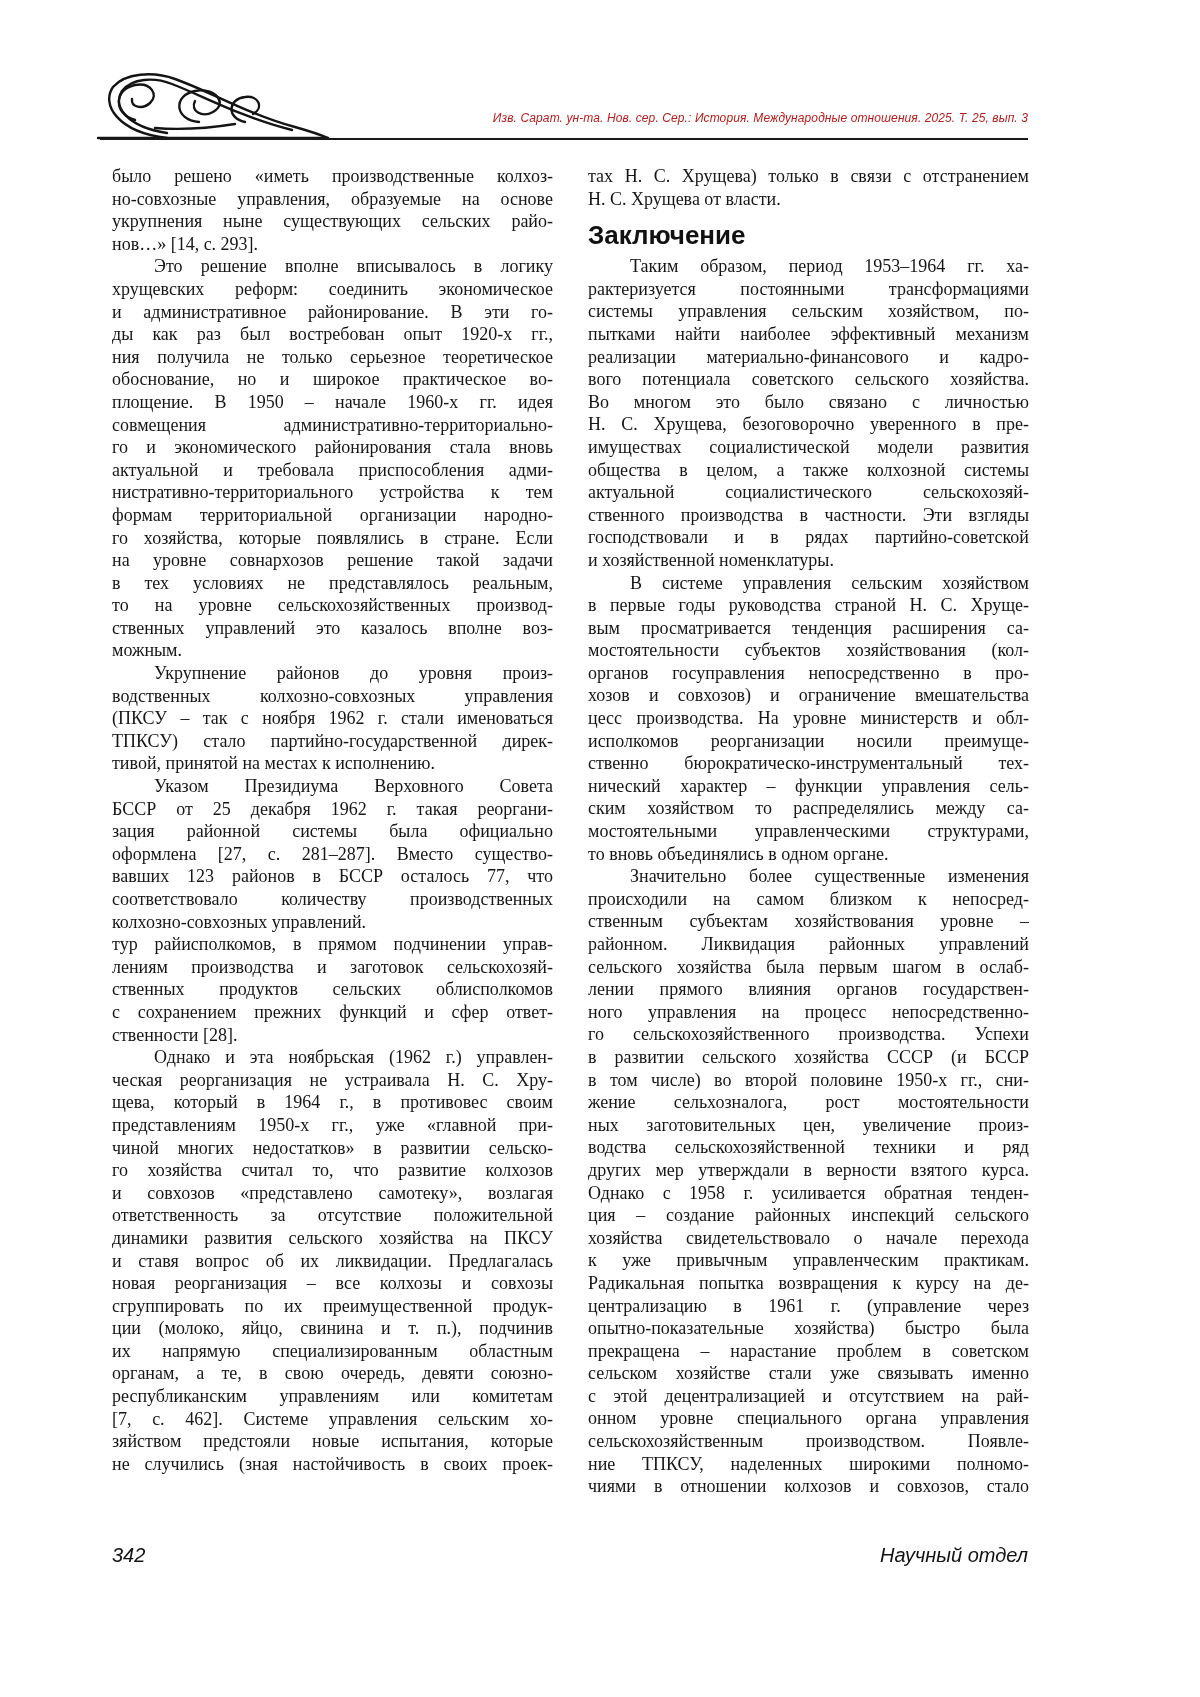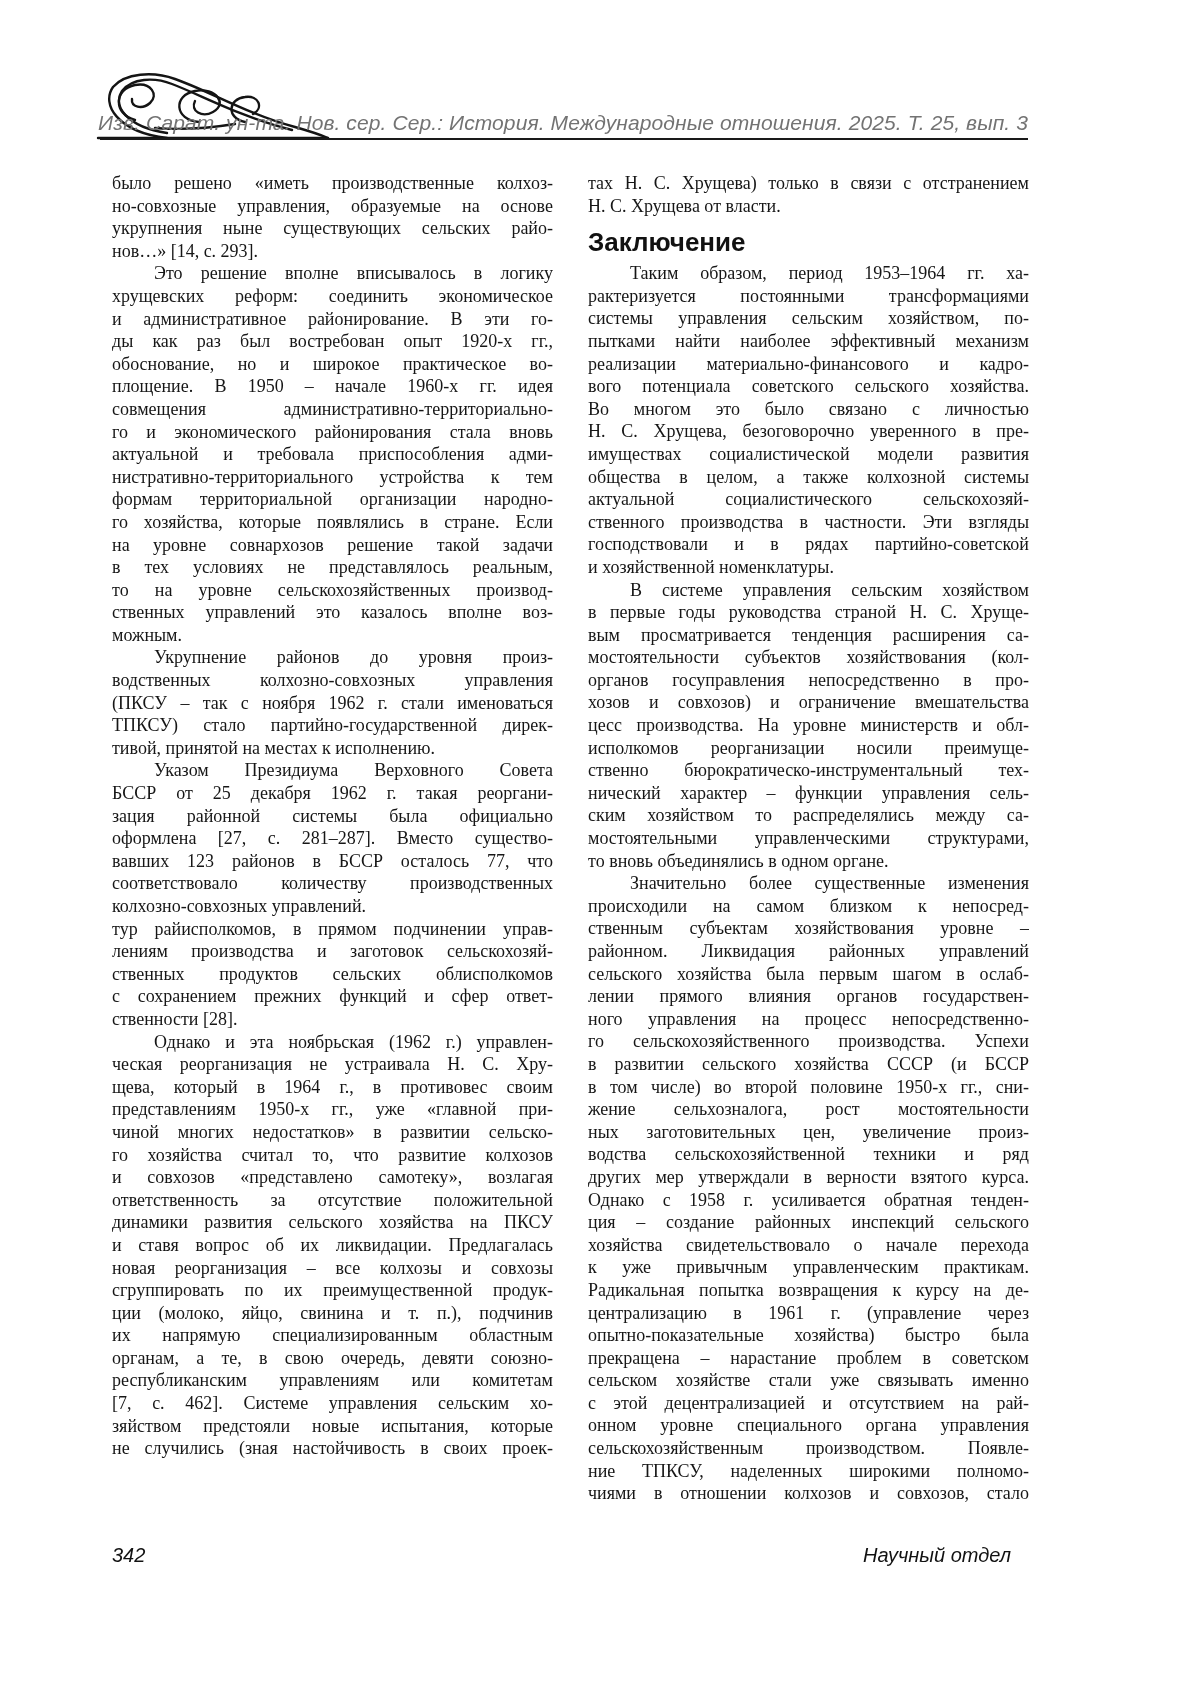--- a/index.html
+++ b/index.html
@@ -27,29 +27,29 @@
     width: 928px;
     height: 2px;
     background: #1a1a1a;
   }
   .header-line {
     position: absolute;
     top: 111px;
     right: 172px;
     font-family: "Liberation Sans", sans-serif;
     font-style: italic;
-    font-size: 21px;
+    font-size: 12px;
     letter-spacing: 0.1px;
-    color: #737373;
+    color: #b91c1c;
     white-space: nowrap;
   }
   
   .col {
     position: absolute;
-    top: 172px;
+    top: 165px;
     width: 441px;
     font-size: 18px;
   }
   .col-left  { left: 112px; }
   .col-right { left: 588px; }
   .para { margin: 0; padding: 0; }
   .line {
     height: 22.6px;
     line-height: 22.6px;
     text-align: justify;
@@ -74,21 +74,21 @@
   .footer-page-number, .footer-section {
     position: absolute;
     top: 1544px;
     font-family: "Liberation Sans", sans-serif;
     font-style: italic;
     font-size: 20px;
     color: #121212;
     white-space: nowrap;
   }
   .footer-page-number { left: 112px; }
-  .footer-section { right: 189px; }
+  .footer-section { right: 172px; }
 </style>
 </head>
 <body>
 
 <div class="page">
 
   <svg class="ornament" viewBox="0 0 235 72" xmlns="http://www.w3.org/2000/svg" aria-hidden="true">
     <g fill="none" stroke="#141414" stroke-width="2.4" stroke-linecap="round">
       <path d="M72 68 C 22 62, 6 34, 18 17 C 30 3, 58 1, 80 9 C 112 20, 152 44, 200 57 C 214 61, 226 65, 233 68"></path>
       <path d="M72 63 C 32 57, 17 36, 27 21 C 37 8, 59 7, 77 14 C 106 25, 148 48, 197 60"></path>
@@ -108,20 +108,21 @@
         <div class="line">было решено «иметь производственные колхоз-</div>
         <div class="line">но-совхозные управления, образуемые на основе</div>
         <div class="line">укрупнения ныне существующих сельских райо-</div>
         <div class="line pend">нов…» [14, с. 293].</div>
       </div>
       <div class="para">
         <div class="line ind">Это решение вполне вписывалось в логику</div>
         <div class="line">хрущевских реформ: соединить экономическое</div>
         <div class="line">и административное районирование. В эти го-</div>
         <div class="line">ды как раз был востребован опыт 1920-х гг.,</div>
+        <div class="line">ния получила не только серьезное теоретическое</div>
         <div class="line">обоснование, но и широкое практическое во-</div>
         <div class="line">площение. В 1950 – начале 1960-х гг. идея</div>
         <div class="line">совмещения административно-территориально-</div>
         <div class="line">го и экономического районирования стала вновь</div>
         <div class="line">актуальной и требовала приспособления адми-</div>
         <div class="line">нистративно-территориального устройства к тем</div>
         <div class="line">формам территориальной организации народно-</div>
         <div class="line">го хозяйства, которые появлялись в стране. Если</div>
         <div class="line">на уровне совнархозов решение такой задачи</div>
         <div class="line">в тех условиях не представлялось реальным,</div>

